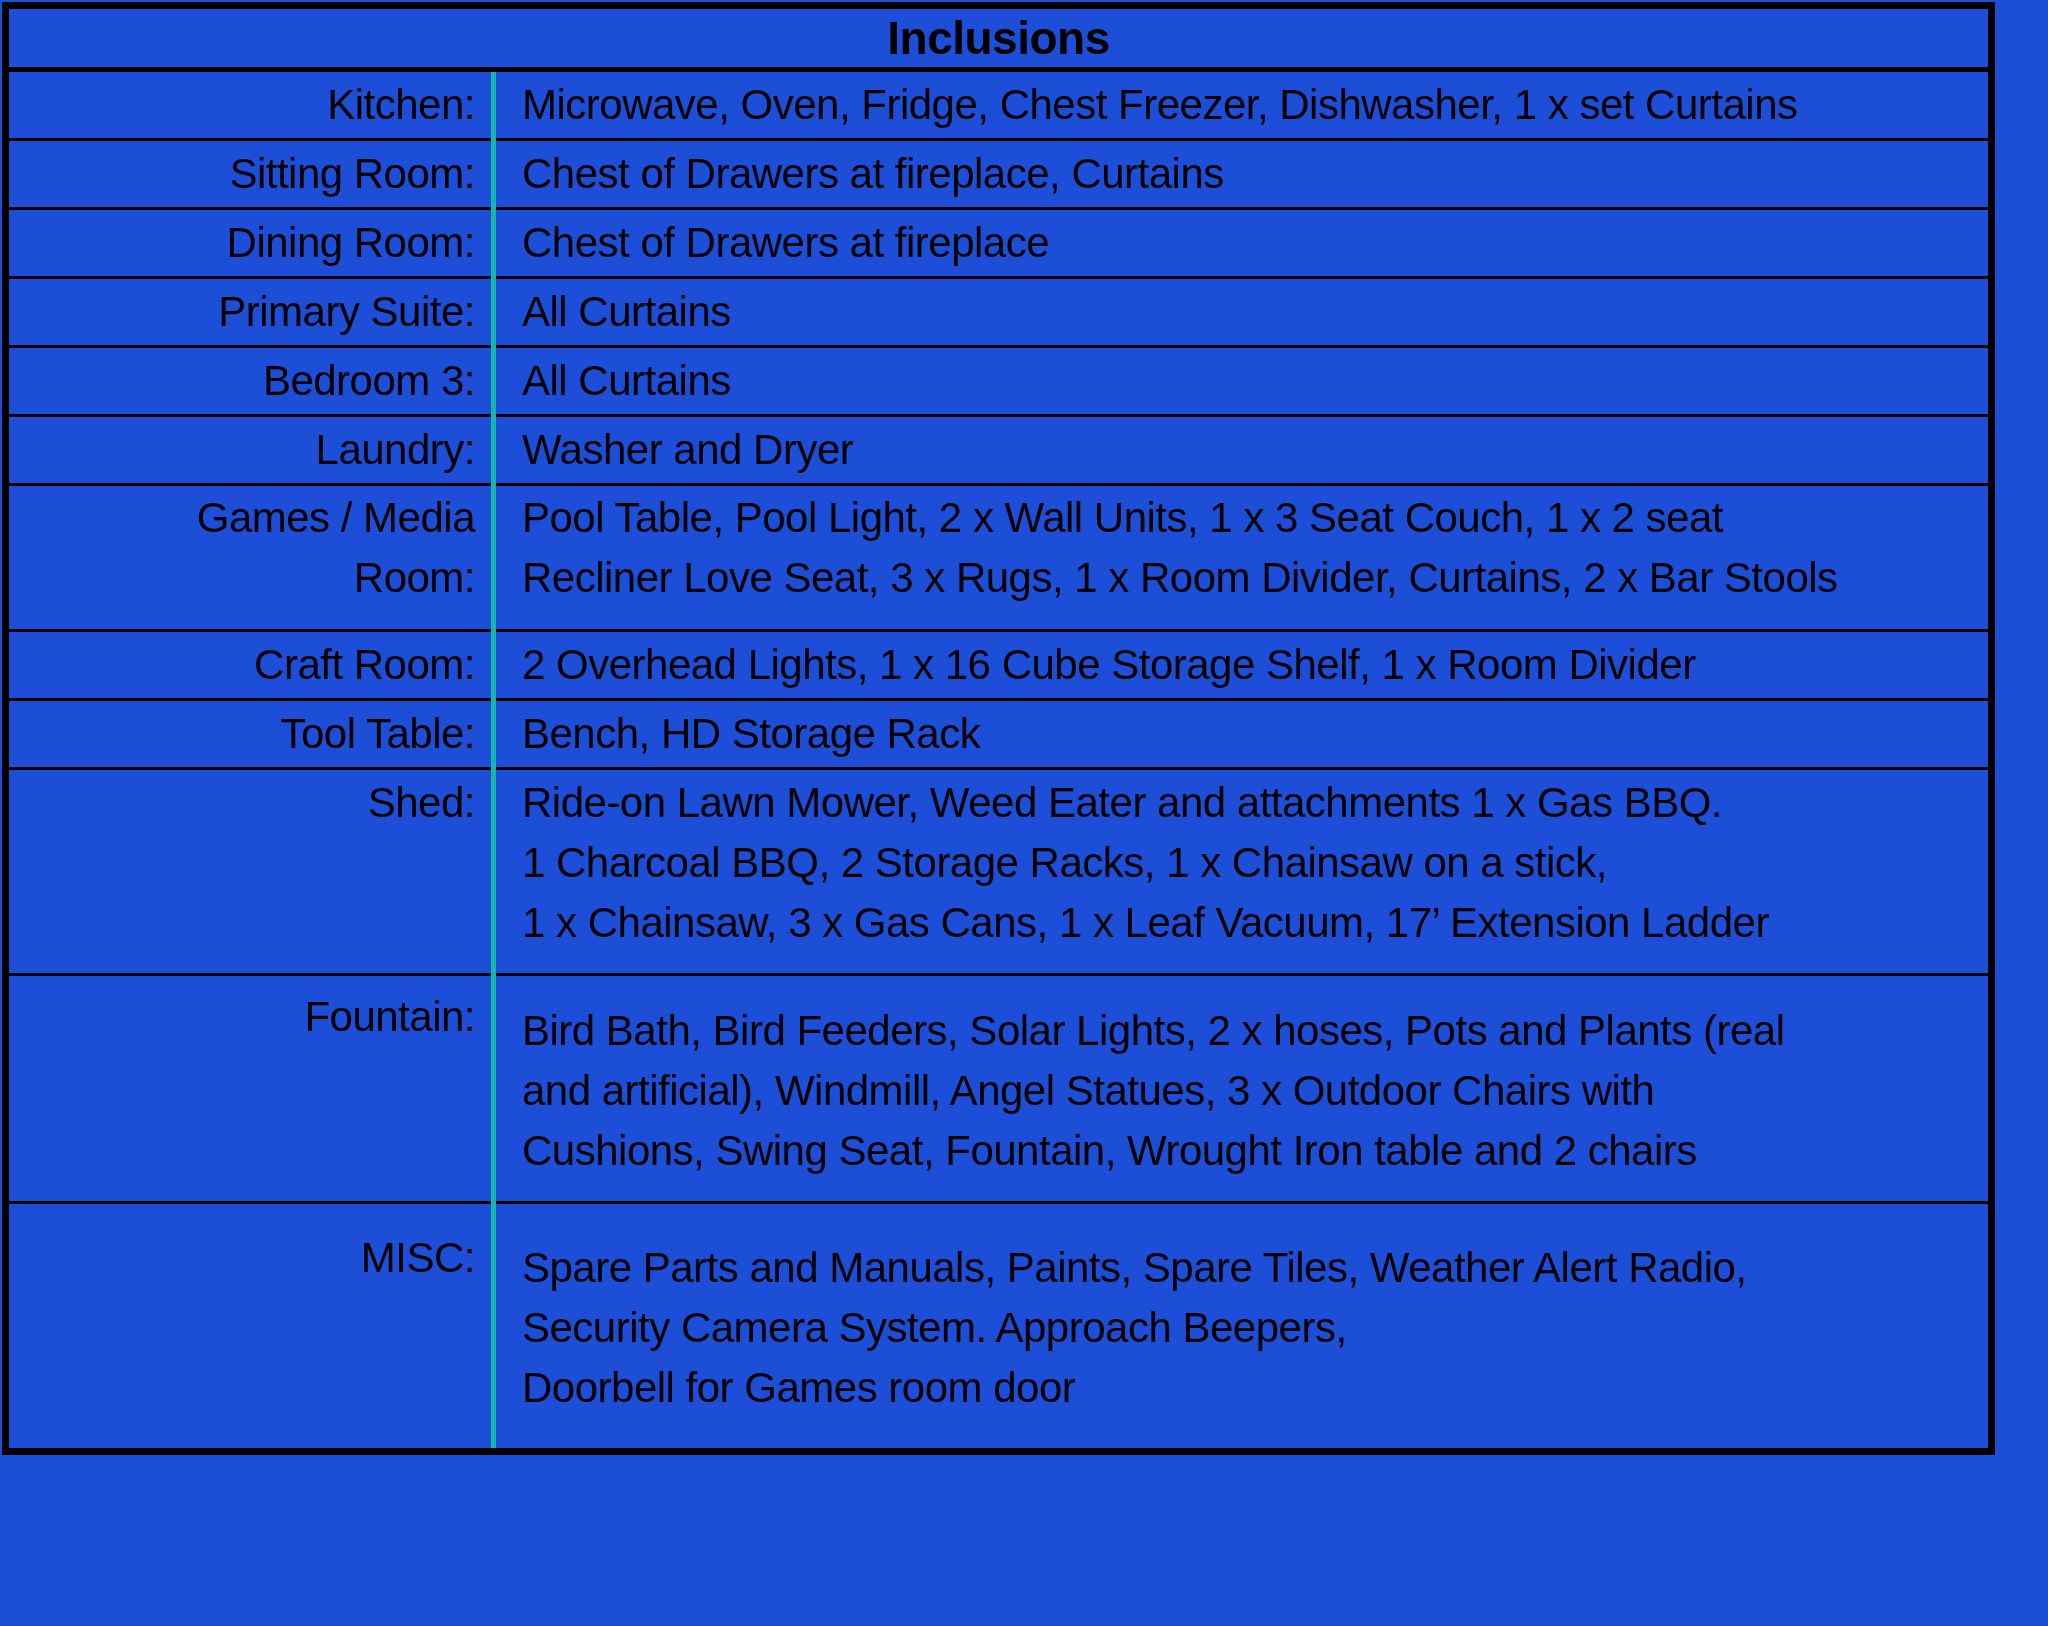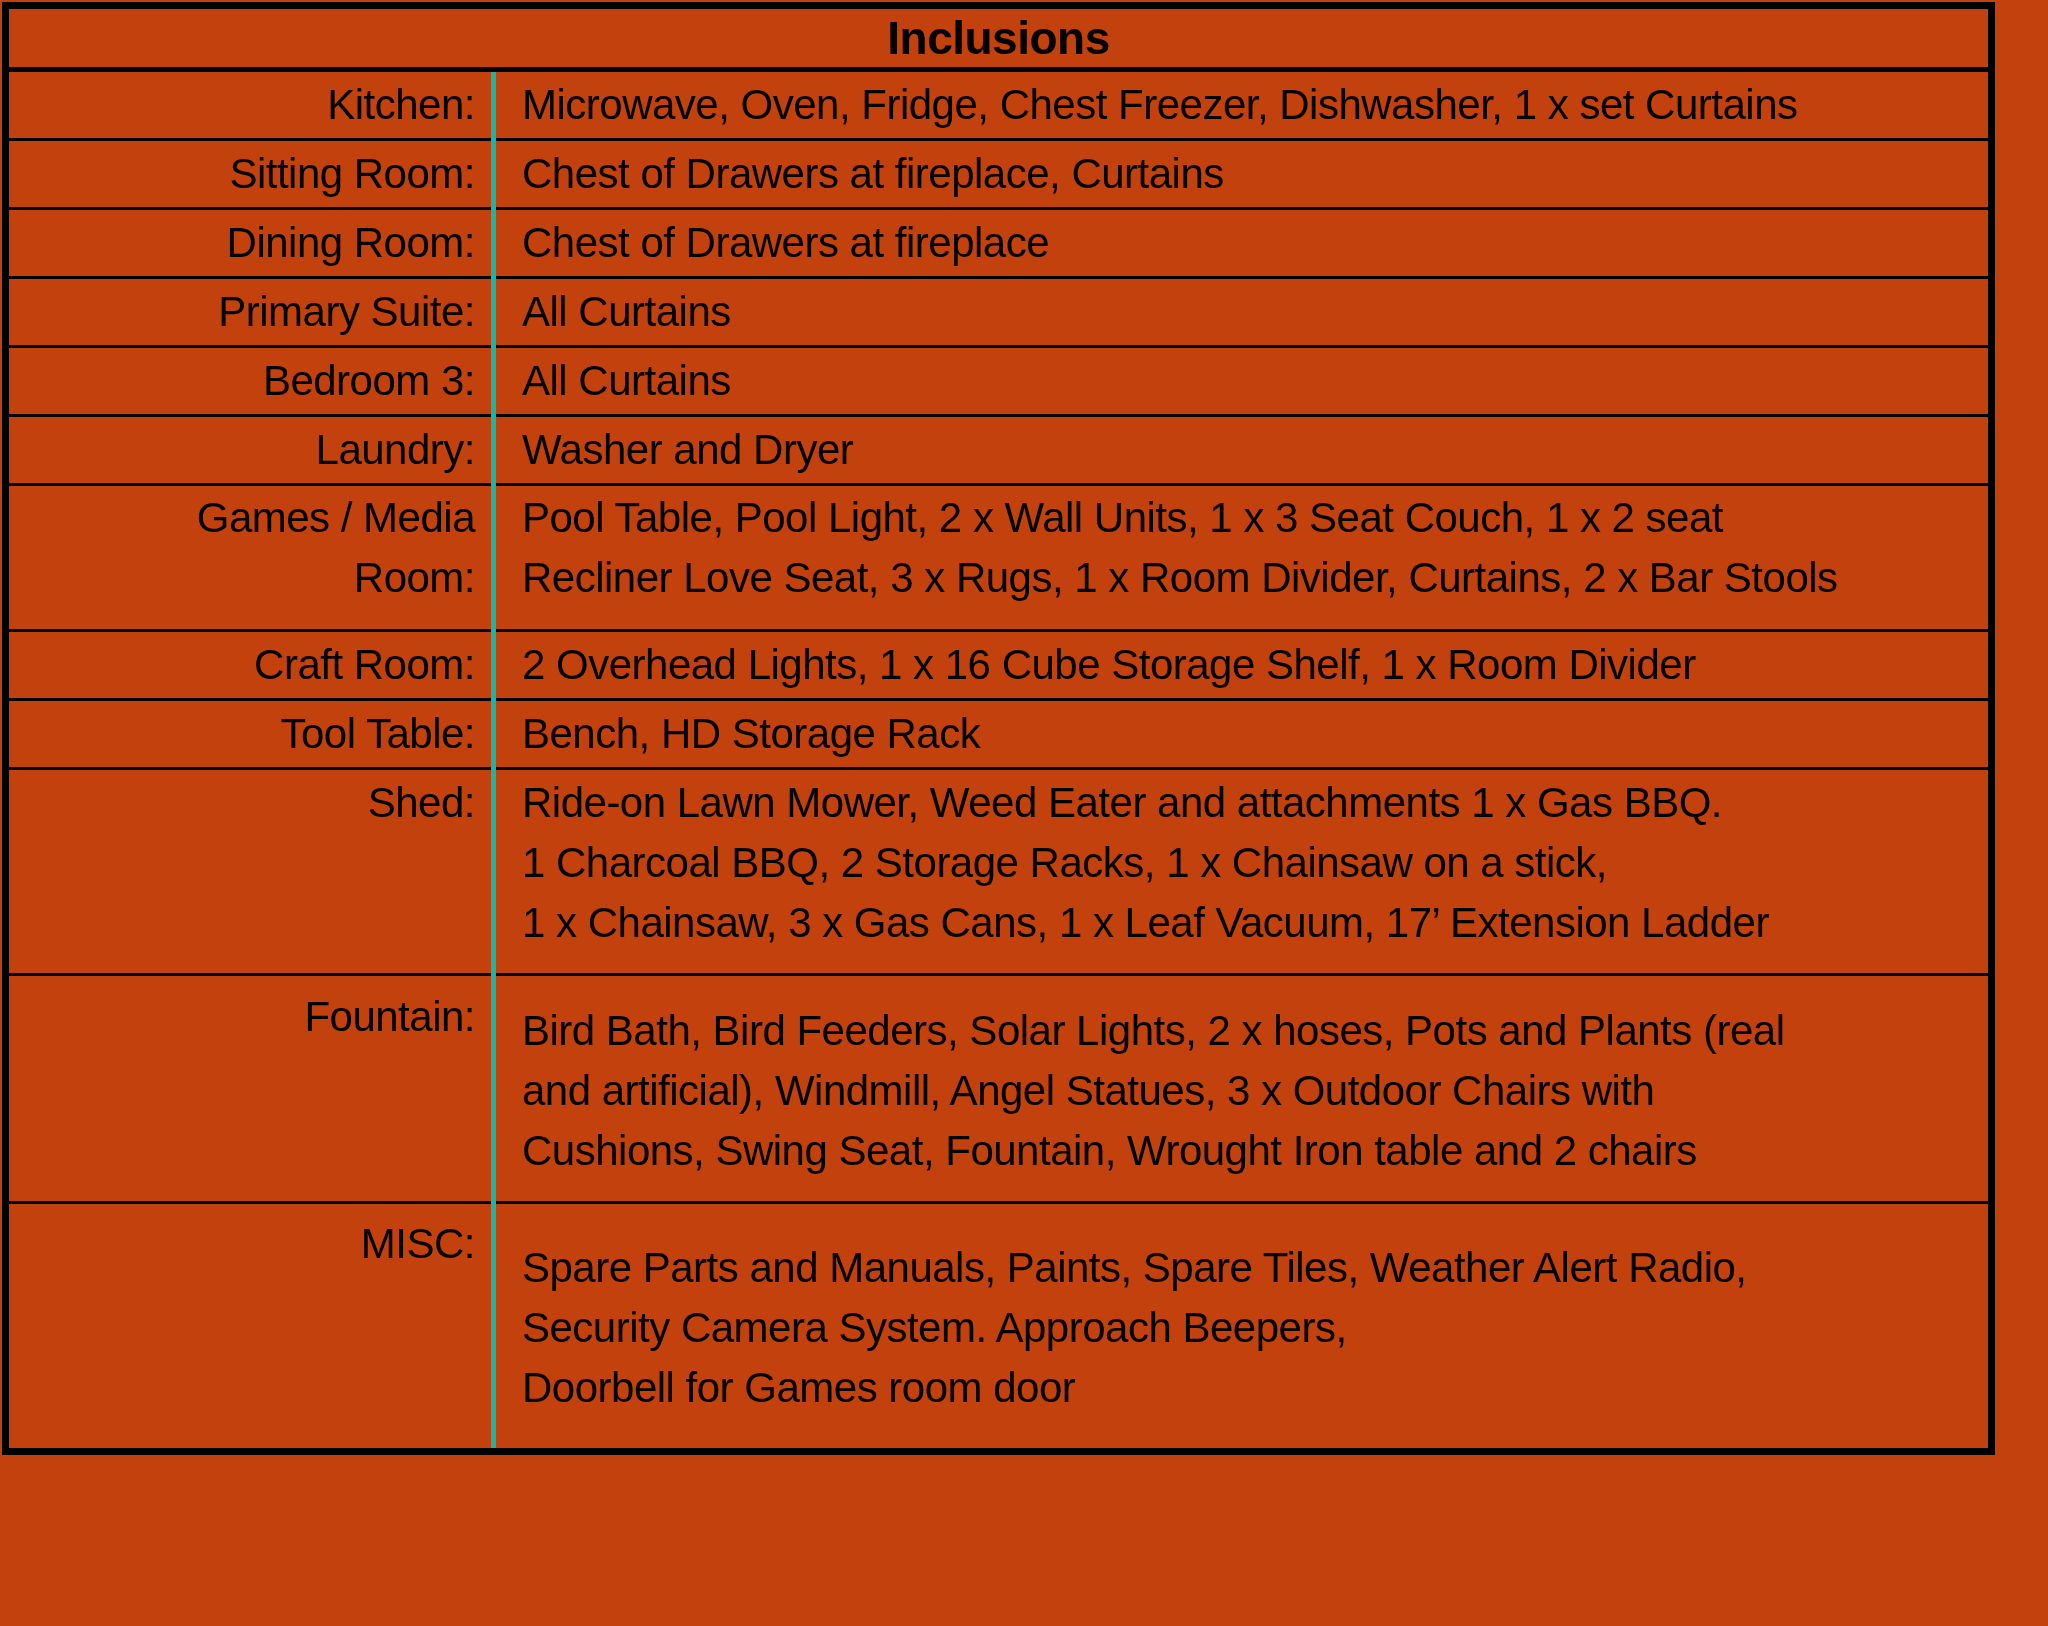--- a/index.html
+++ b/index.html
@@ -66,27 +66,27 @@
   tr.r-single td { height: 66px; }
 
   tr.r-games td  { height: 141px; vertical-align: top; padding-top: 2px; }
   tr.r-shed td   { height: 200px; vertical-align: top; padding-top: 3px; }
 
   tr.r-outdoors td { height: 200px; vertical-align: top; }
   tr.r-outdoors td.label-cell { padding-top: 11px; }
   tr.r-outdoors td.items-cell { padding-top: 25px; }
 
   tr.r-misc td { height: 210px; vertical-align: top; }
-  tr.r-misc td.label-cell { padding-top: 10px; }
+  tr.r-misc td.label-cell { padding-top: 24px; }
   tr.r-misc td.items-cell { padding-top: 34px; }
 </style>
 </head>
 <body>
 
-<div class="sheet" style="background: #c2410c; color: rgb(0, 0, 0);">
+<div class="sheet" style="background: #1d4ed8; color: rgb(0, 0, 0);">
   <table class="inclusions">
     <colgroup>
       <col class="c1">
       <col class="c2">
     </colgroup>
     <thead>
       <tr>
         <th class="title-cell" colspan="2">Inclusions</th>
       </tr>
     </thead>

